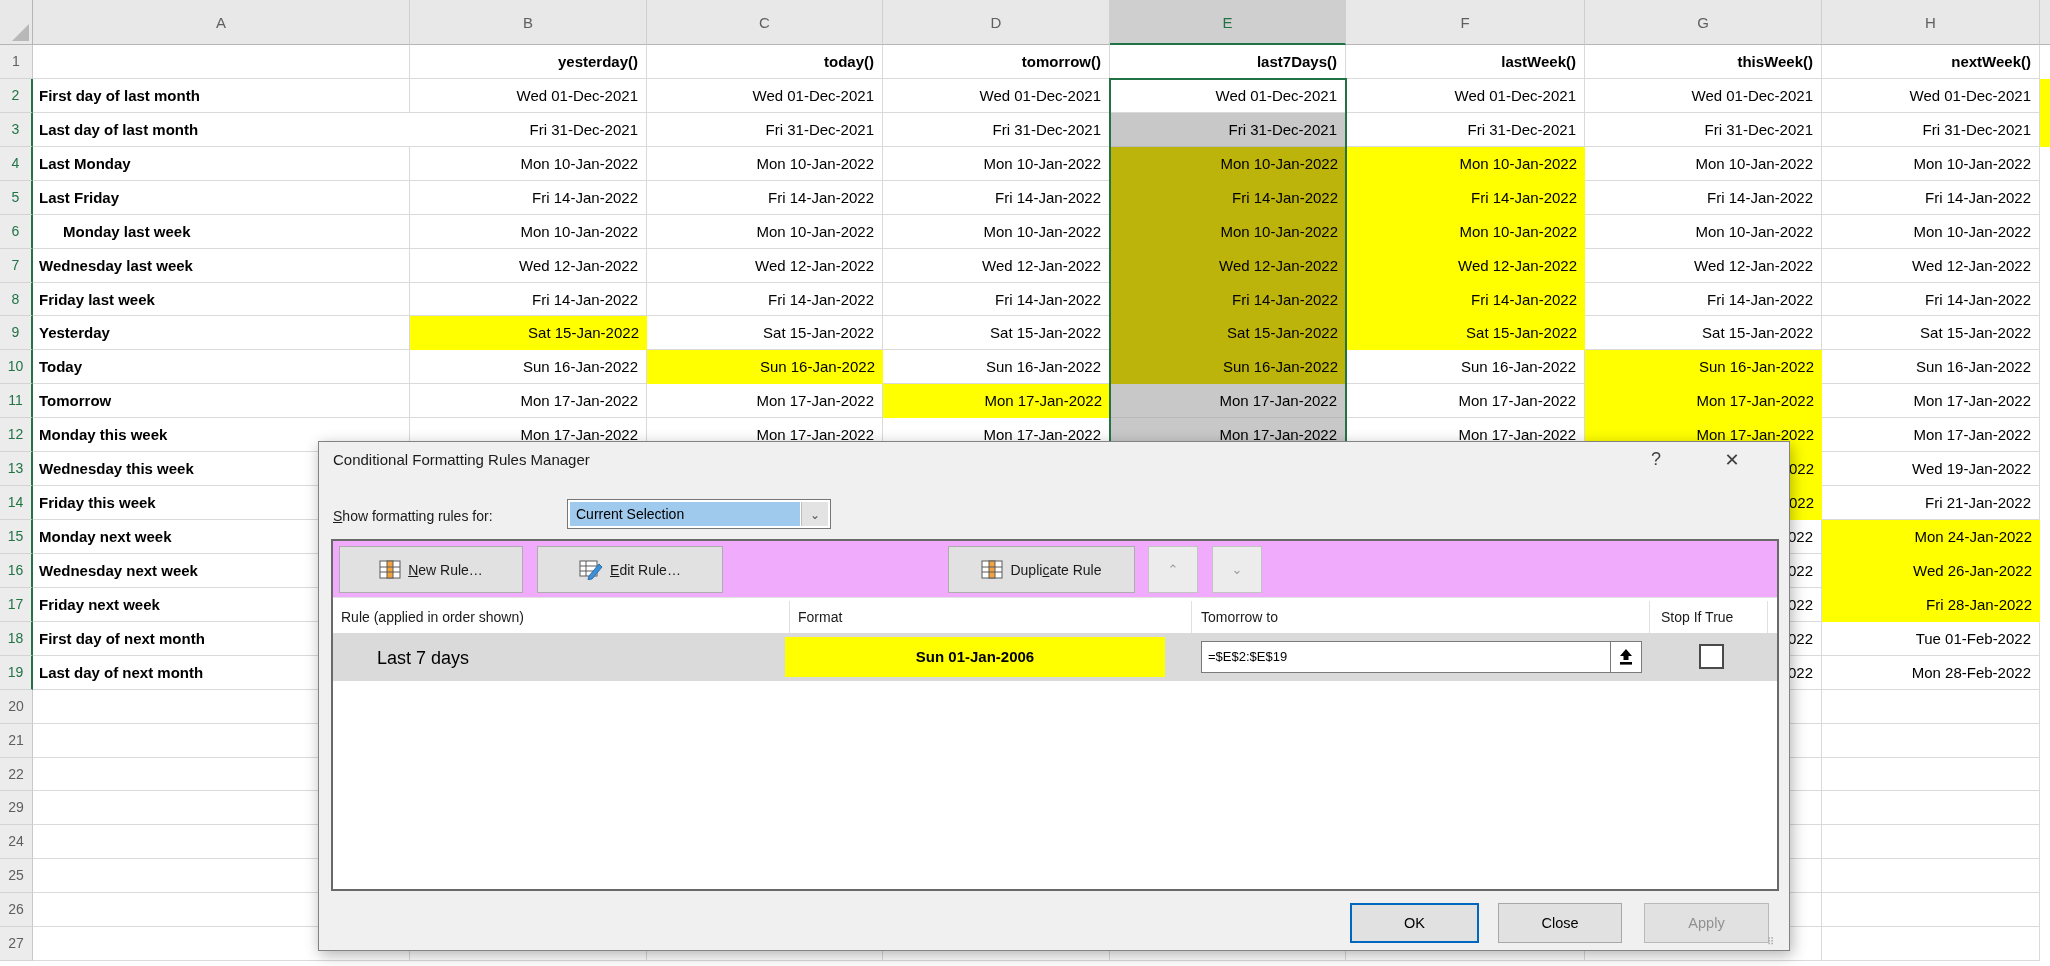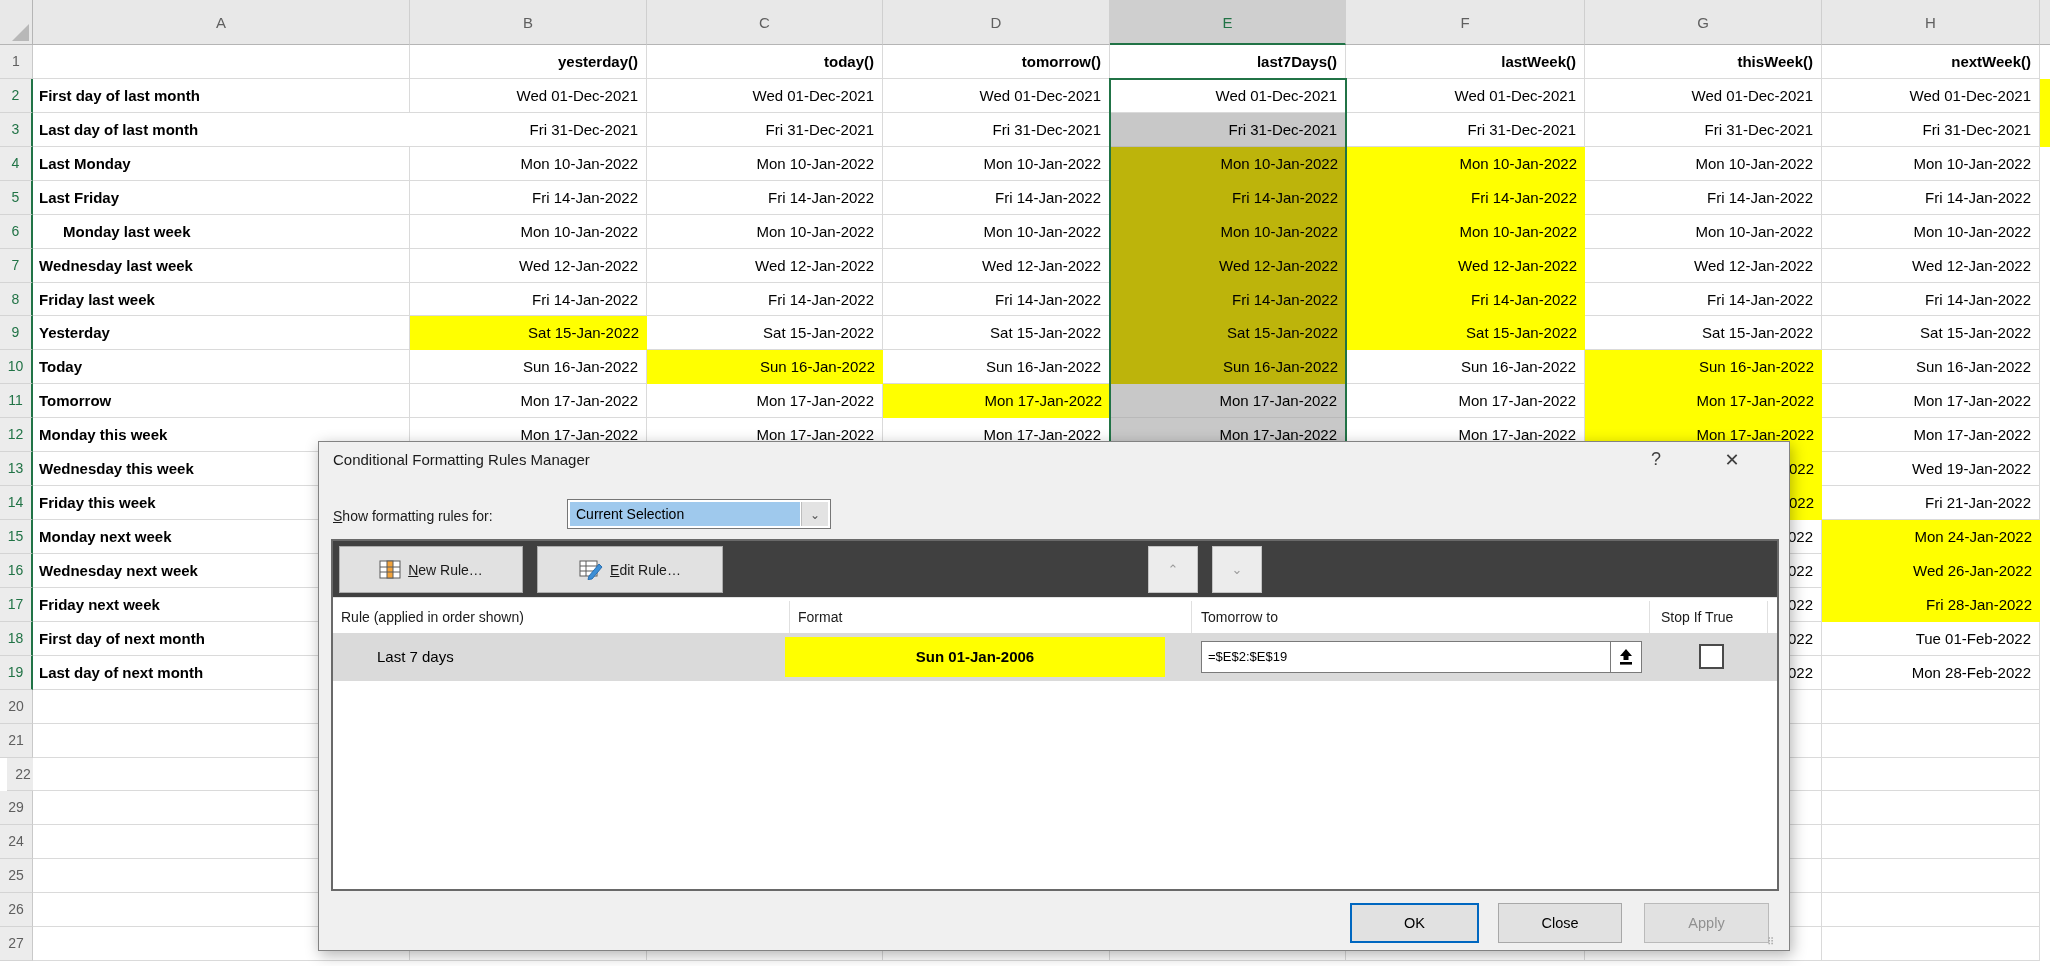--- a/index.html
+++ b/index.html
@@ -29,29 +29,29 @@
   #dialog{background:#f0f0f0;border:1px solid #828282;box-shadow:2px 4px 14px rgba(0,0,0,.30);}
   .dlg-title{font-size:15px;color:#1a1a1a;}
   .dlg-sys{font-size:18px;color:#404040;text-align:center;cursor:default;}
   .dlg-label{font-size:14px;color:#1a1a1a;}
   u{text-decoration:underline;}
   #scope-combo{border:1px solid #767676;background:#fff;padding:2px;}
   #scope-sel{background:#9fc9ed;color:#000;font-size:14px;line-height:24px;padding-left:6px;height:24px;}
   #scope-arrow{background:#e3e3e3;border-left:1px solid #bdbdbd;color:#555;font-size:12px;
                text-align:center;line-height:26px;}
   #rules-frame{background:#fff;border:2px solid #696969;}
-  #rules-toolbar{background:#404040;border-bottom:1px solid #e2e2e2;}
+  #rules-toolbar{background:#f0abfc;border-bottom:1px solid #e2e2e2;}
   .tbtn{background:#e1e1e1;border:1px solid #adadad;font-size:14px;color:#1a1a1a;
         display:flex;align-items:center;justify-content:center;gap:7px;}
   .tbtn.focus{background:#e5f1fb;border:2px solid #3f8fd8;}
   .tbtn.arrowbtn{background:#ececec;border:1px solid #c3c3c3;color:#9b9b9b;font-size:13px;}
   .lst-hdr{font-size:14px;color:#1a1a1a;}
   .vdiv{width:1px;background:#e0e0e0;}
   #rule-row{background:#dadada;}
-  .rule-name{font-size:15px;color:#000;}
+  .rule-name{font-size:18px;color:#000;}
   #fmt-preview{background:#ffff00;font-size:15px;font-weight:600;color:#000;
                text-align:center;}
   #applies-input{background:#fff;border:1px solid #7a7a7a;font-size:13px;color:#000;
                  padding-left:6px;white-space:nowrap;overflow:hidden;}
   #range-picker{background:#fff;border:1px solid #7a7a7a;display:flex;align-items:center;justify-content:center;}
   #stop-checkbox{background:#fff;border:2px solid #4a4a4a;}
   .fbtn{background:#e1e1e1;border:1px solid #a8a8a8;font-size:14.5px;color:#000;
         text-align:center;display:flex;align-items:center;justify-content:center;}
   .fbtn.default{border:2px solid #0067c0;}
   .fbtn.disabled{color:#909090;border:1px solid #bababa;}
@@ -88,21 +88,21 @@
       <div class="abs rowhdr sel" style="left: 0px; top: 418.23px; width: 33px; height: 33.93px; line-height: 33.93px;">12</div>
       <div class="abs rowhdr sel" style="left: 0px; top: 452.16px; width: 33px; height: 33.93px; line-height: 33.93px;">13</div>
       <div class="abs rowhdr sel" style="left: 0px; top: 486.09px; width: 33px; height: 33.93px; line-height: 33.93px;">14</div>
       <div class="abs rowhdr sel" style="left: 0px; top: 520.02px; width: 33px; height: 33.93px; line-height: 33.93px;">15</div>
       <div class="abs rowhdr sel" style="left: 0px; top: 553.95px; width: 33px; height: 33.93px; line-height: 33.93px;">16</div>
       <div class="abs rowhdr sel" style="left: 0px; top: 587.88px; width: 33px; height: 33.93px; line-height: 33.93px;">17</div>
       <div class="abs rowhdr sel" style="left: 0px; top: 621.81px; width: 33px; height: 33.93px; line-height: 33.93px;">18</div>
       <div class="abs rowhdr sel" style="left: 0px; top: 655.74px; width: 33px; height: 33.93px; line-height: 33.93px;">19</div>
       <div class="abs rowhdr" style="left: 0px; top: 689.67px; width: 33px; height: 33.93px; line-height: 33.93px;">20</div>
       <div class="abs rowhdr" style="left: 0px; top: 723.6px; width: 33px; height: 33.93px; line-height: 33.93px;">21</div>
-      <div class="abs rowhdr" style="left: 7px; top: 757.53px; width: 33px; height: 33.93px; line-height: 33.93px;">22</div>
+      <div class="abs rowhdr" style="left: 0px; top: 757.53px; width: 33px; height: 33.93px; line-height: 33.93px;">22</div>
       <div class="abs rowhdr" style="left: 0px; top: 791.46px; width: 33px; height: 33.93px; line-height: 33.93px;">29</div>
       <div class="abs rowhdr" style="left: 0px; top: 825.39px; width: 33px; height: 33.93px; line-height: 33.93px;">24</div>
       <div class="abs rowhdr" style="left: 0px; top: 859.32px; width: 33px; height: 33.93px; line-height: 33.93px;">25</div>
       <div class="abs rowhdr" style="left: 0px; top: 893.25px; width: 33px; height: 33.93px; line-height: 33.93px;">26</div>
       <div class="abs rowhdr" style="left: 0px; top: 927.18px; width: 33px; height: 33.93px; line-height: 33.93px;">27</div>
       <div class="abs cell funch" style="left: 410px; top: 45px; width: 237px; height: 33.93px; line-height: 33.93px;">yesterday()</div>
       <div class="abs cell funch" style="left: 647px; top: 45px; width: 236px; height: 33.93px; line-height: 33.93px;">today()</div>
       <div class="abs cell funch" style="left: 883px; top: 45px; width: 227px; height: 33.93px; line-height: 33.93px;">tomorrow()</div>
       <div class="abs cell funch" style="left: 1110px; top: 45px; width: 236px; height: 33.93px; line-height: 33.93px;">last7Days()</div>
       <div class="abs cell funch" style="left: 1346px; top: 45px; width: 239px; height: 33.93px; line-height: 33.93px;">lastWeek()</div>
@@ -347,20 +347,29 @@
         <button class="tbtn abs" style="left:204px;top:5px;width:186px;height:47px;">
           <svg width="24" height="20" viewBox="0 0 24 20">
             <rect x="1" y="1" width="17" height="15" fill="#fff" stroke="#5a5a5a"></rect>
             <line x1="1" y1="6" x2="18" y2="6" stroke="#5a5a5a"></line>
             <line x1="1" y1="11" x2="18" y2="11" stroke="#5a5a5a"></line>
             <line x1="7" y1="1" x2="7" y2="16" stroke="#5a5a5a"></line>
             <polygon points="10,16 20,4 23,7 13,19 9,19.5" fill="#3d8fd6" stroke="#2a6eb0"></polygon>
           </svg>
           <span><u>E</u>dit Rule…</span>
         </button>
+        <button class="tbtn abs" style="left:615px;top:5px;width:187px;height:47px;">
+          <svg width="22" height="19" viewBox="0 0 22 19">
+            <rect x="1" y="1" width="20" height="17" fill="#fff" stroke="#5a5a5a"></rect>
+            <rect x="8" y="1" width="6" height="17" fill="#f2a33c" stroke="#5a5a5a"></rect>
+            <line x1="1" y1="7" x2="21" y2="7" stroke="#5a5a5a"></line>
+            <line x1="1" y1="12" x2="21" y2="12" stroke="#5a5a5a"></line>
+          </svg>
+          <span>Dupli<u>c</u>ate Rule</span>
+        </button>
         <button class="tbtn arrowbtn abs" style="left:815px;top:5px;width:50px;height:47px;">
           <span>⌃</span>
         </button>
         <button class="tbtn arrowbtn abs" style="left:879px;top:5px;width:50px;height:47px;">
           <span>⌄</span>
         </button>
       </div>
 
       <div class="abs lst-hdr" style="left:8px;top:68px;">Rule (applied in order shown)</div>
       <div class="abs lst-hdr" style="left:465px;top:68px;">Format</div>

